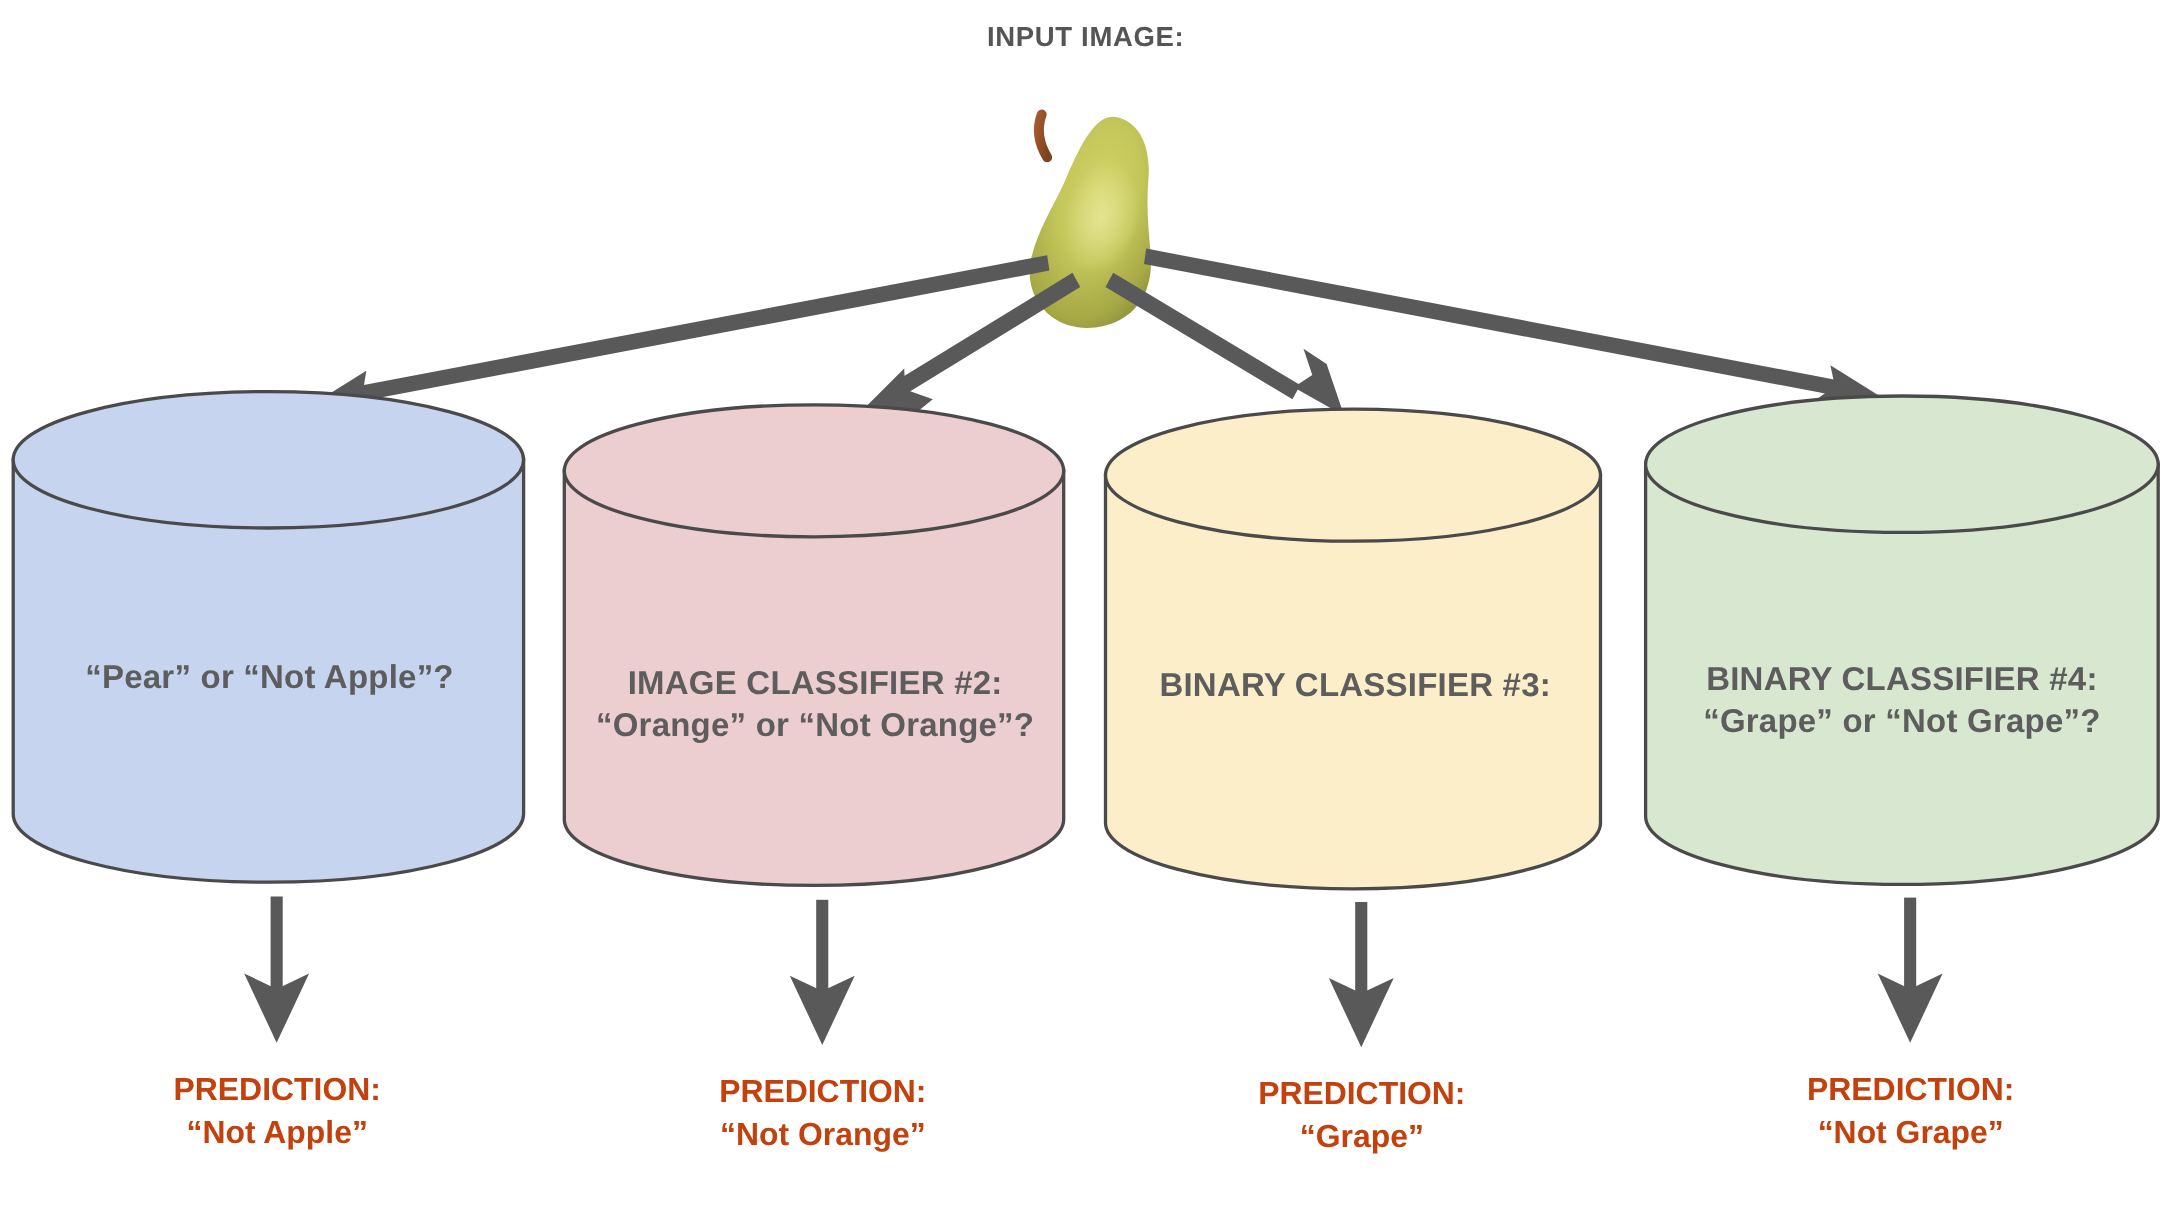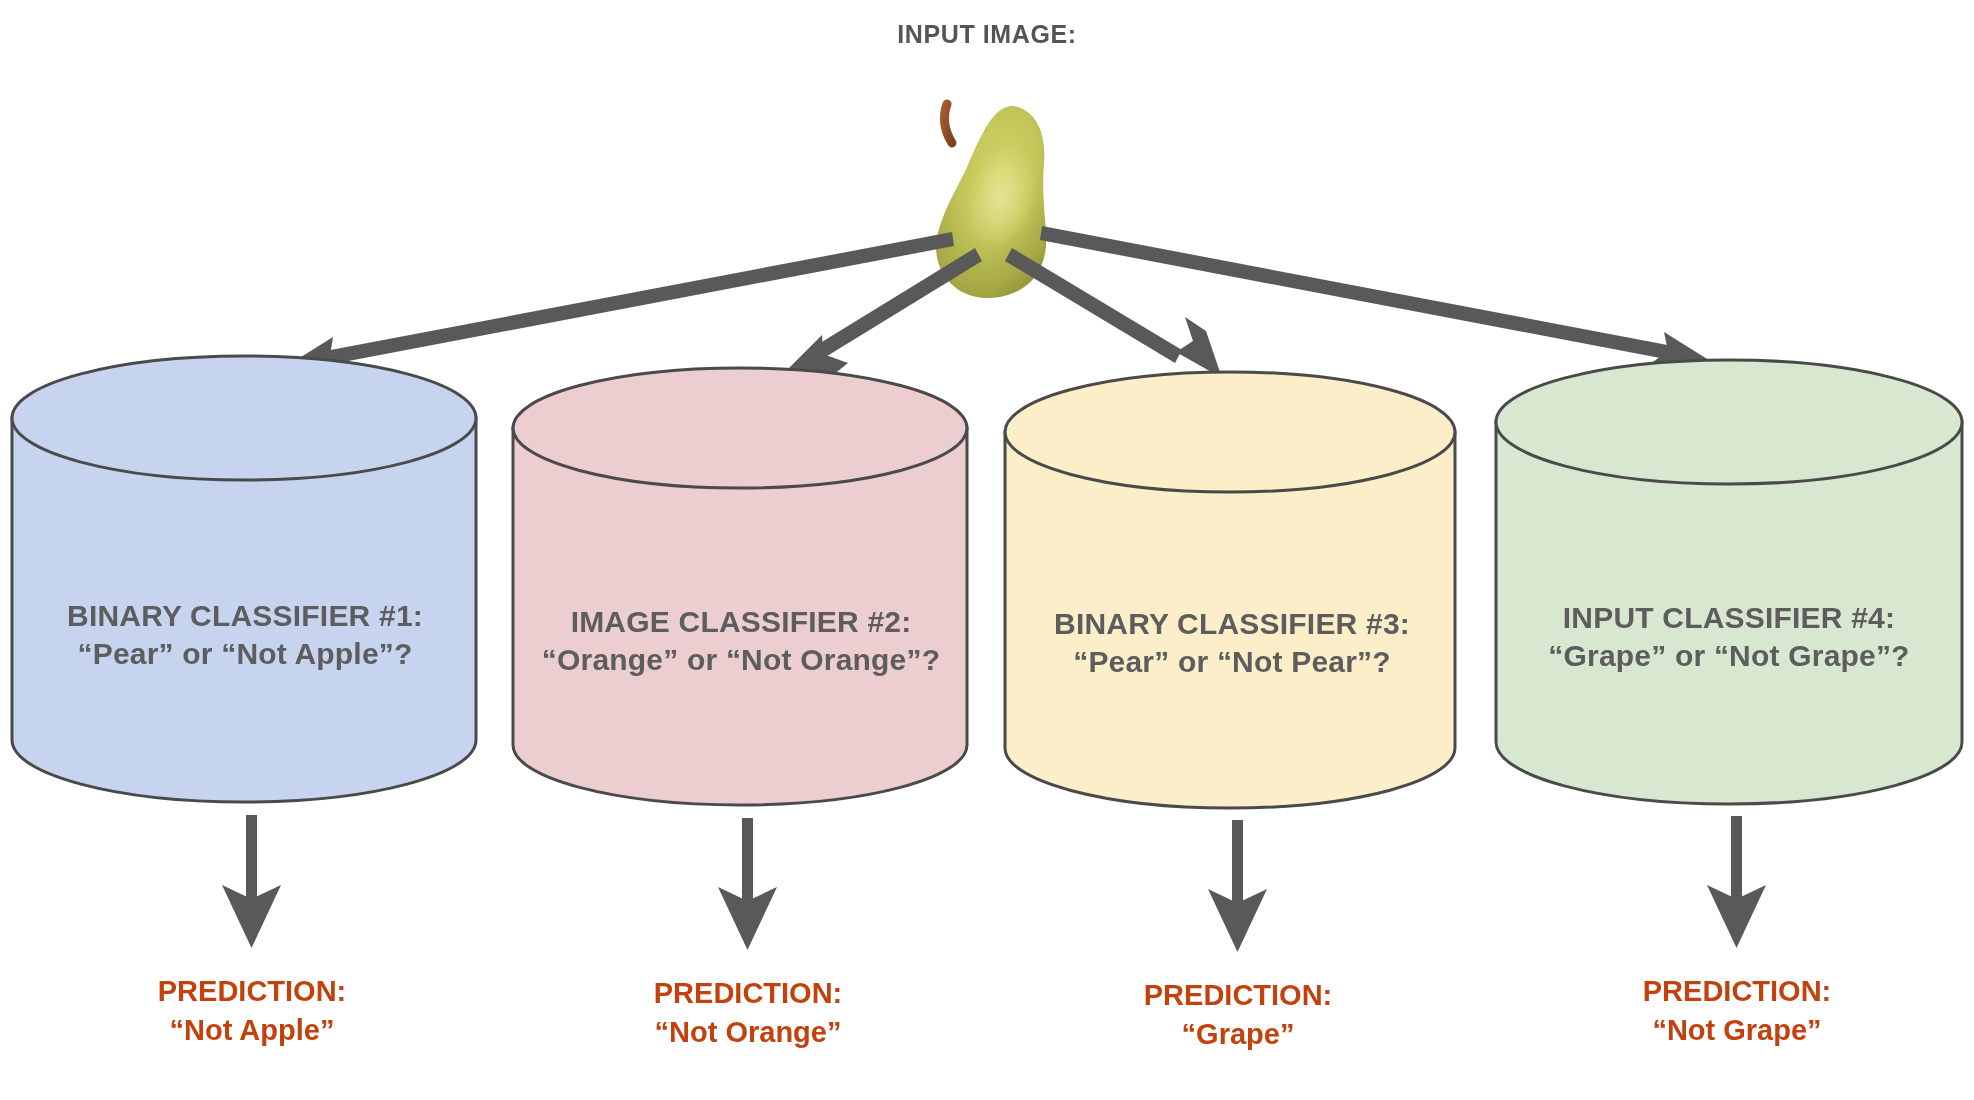--- a/index.html
+++ b/index.html
@@ -171,36 +171,34 @@
         <g>
           <rect x="1731" y="816" width="11" height="100"></rect>
           <path d="M 1736.5 948 L 1707 885 L 1736.5 899 L 1766 885 Z"></path>
         </g>
       </g>
     </svg>
 
     <div class="ttl" id="input-title">INPUT IMAGE:</div>
 
     <div class="cyl-label" style="left:8px;  top:597px; width:474px;">
-      <span class="l1">BINARY CLASSIFIER #1:</span>
       <span class="l2">“Pear” or “Not Apple”?</span>
     </div>
 
     <div class="cyl-label" style="left:504px; top:603px; width:474px;">
       <span class="l1">IMAGE CLASSIFIER #2:</span>
       <span class="l2">“Orange” or “Not Orange”?</span>
     </div>
 
     <div class="cyl-label" style="left:995px; top:605px; width:474px;text-align:center;">
       <span class="l1">BINARY CLASSIFIER #3:</span>
-      <span class="l2">“Pear” or “Not Pear”?</span>
     </div>
 
     <div class="cyl-label" style="left:1492px; top:599px; width:474px;">
-      <span class="l1">INPUT CLASSIFIER #4:</span>
+      <span class="l1">BINARY CLASSIFIER #4:</span>
       <span class="l2">“Grape” or “Not Grape”?</span>
     </div>
 
     <div class="pred" style="left:12px;  top:972px; width:480px;">
       <span class="p1">PREDICTION:</span>
       <span class="p2">“Not Apple”</span>
     </div>
 
     <div class="pred" style="left:508px; top:974px; width:480px;">
       <span class="p1">PREDICTION:</span>

